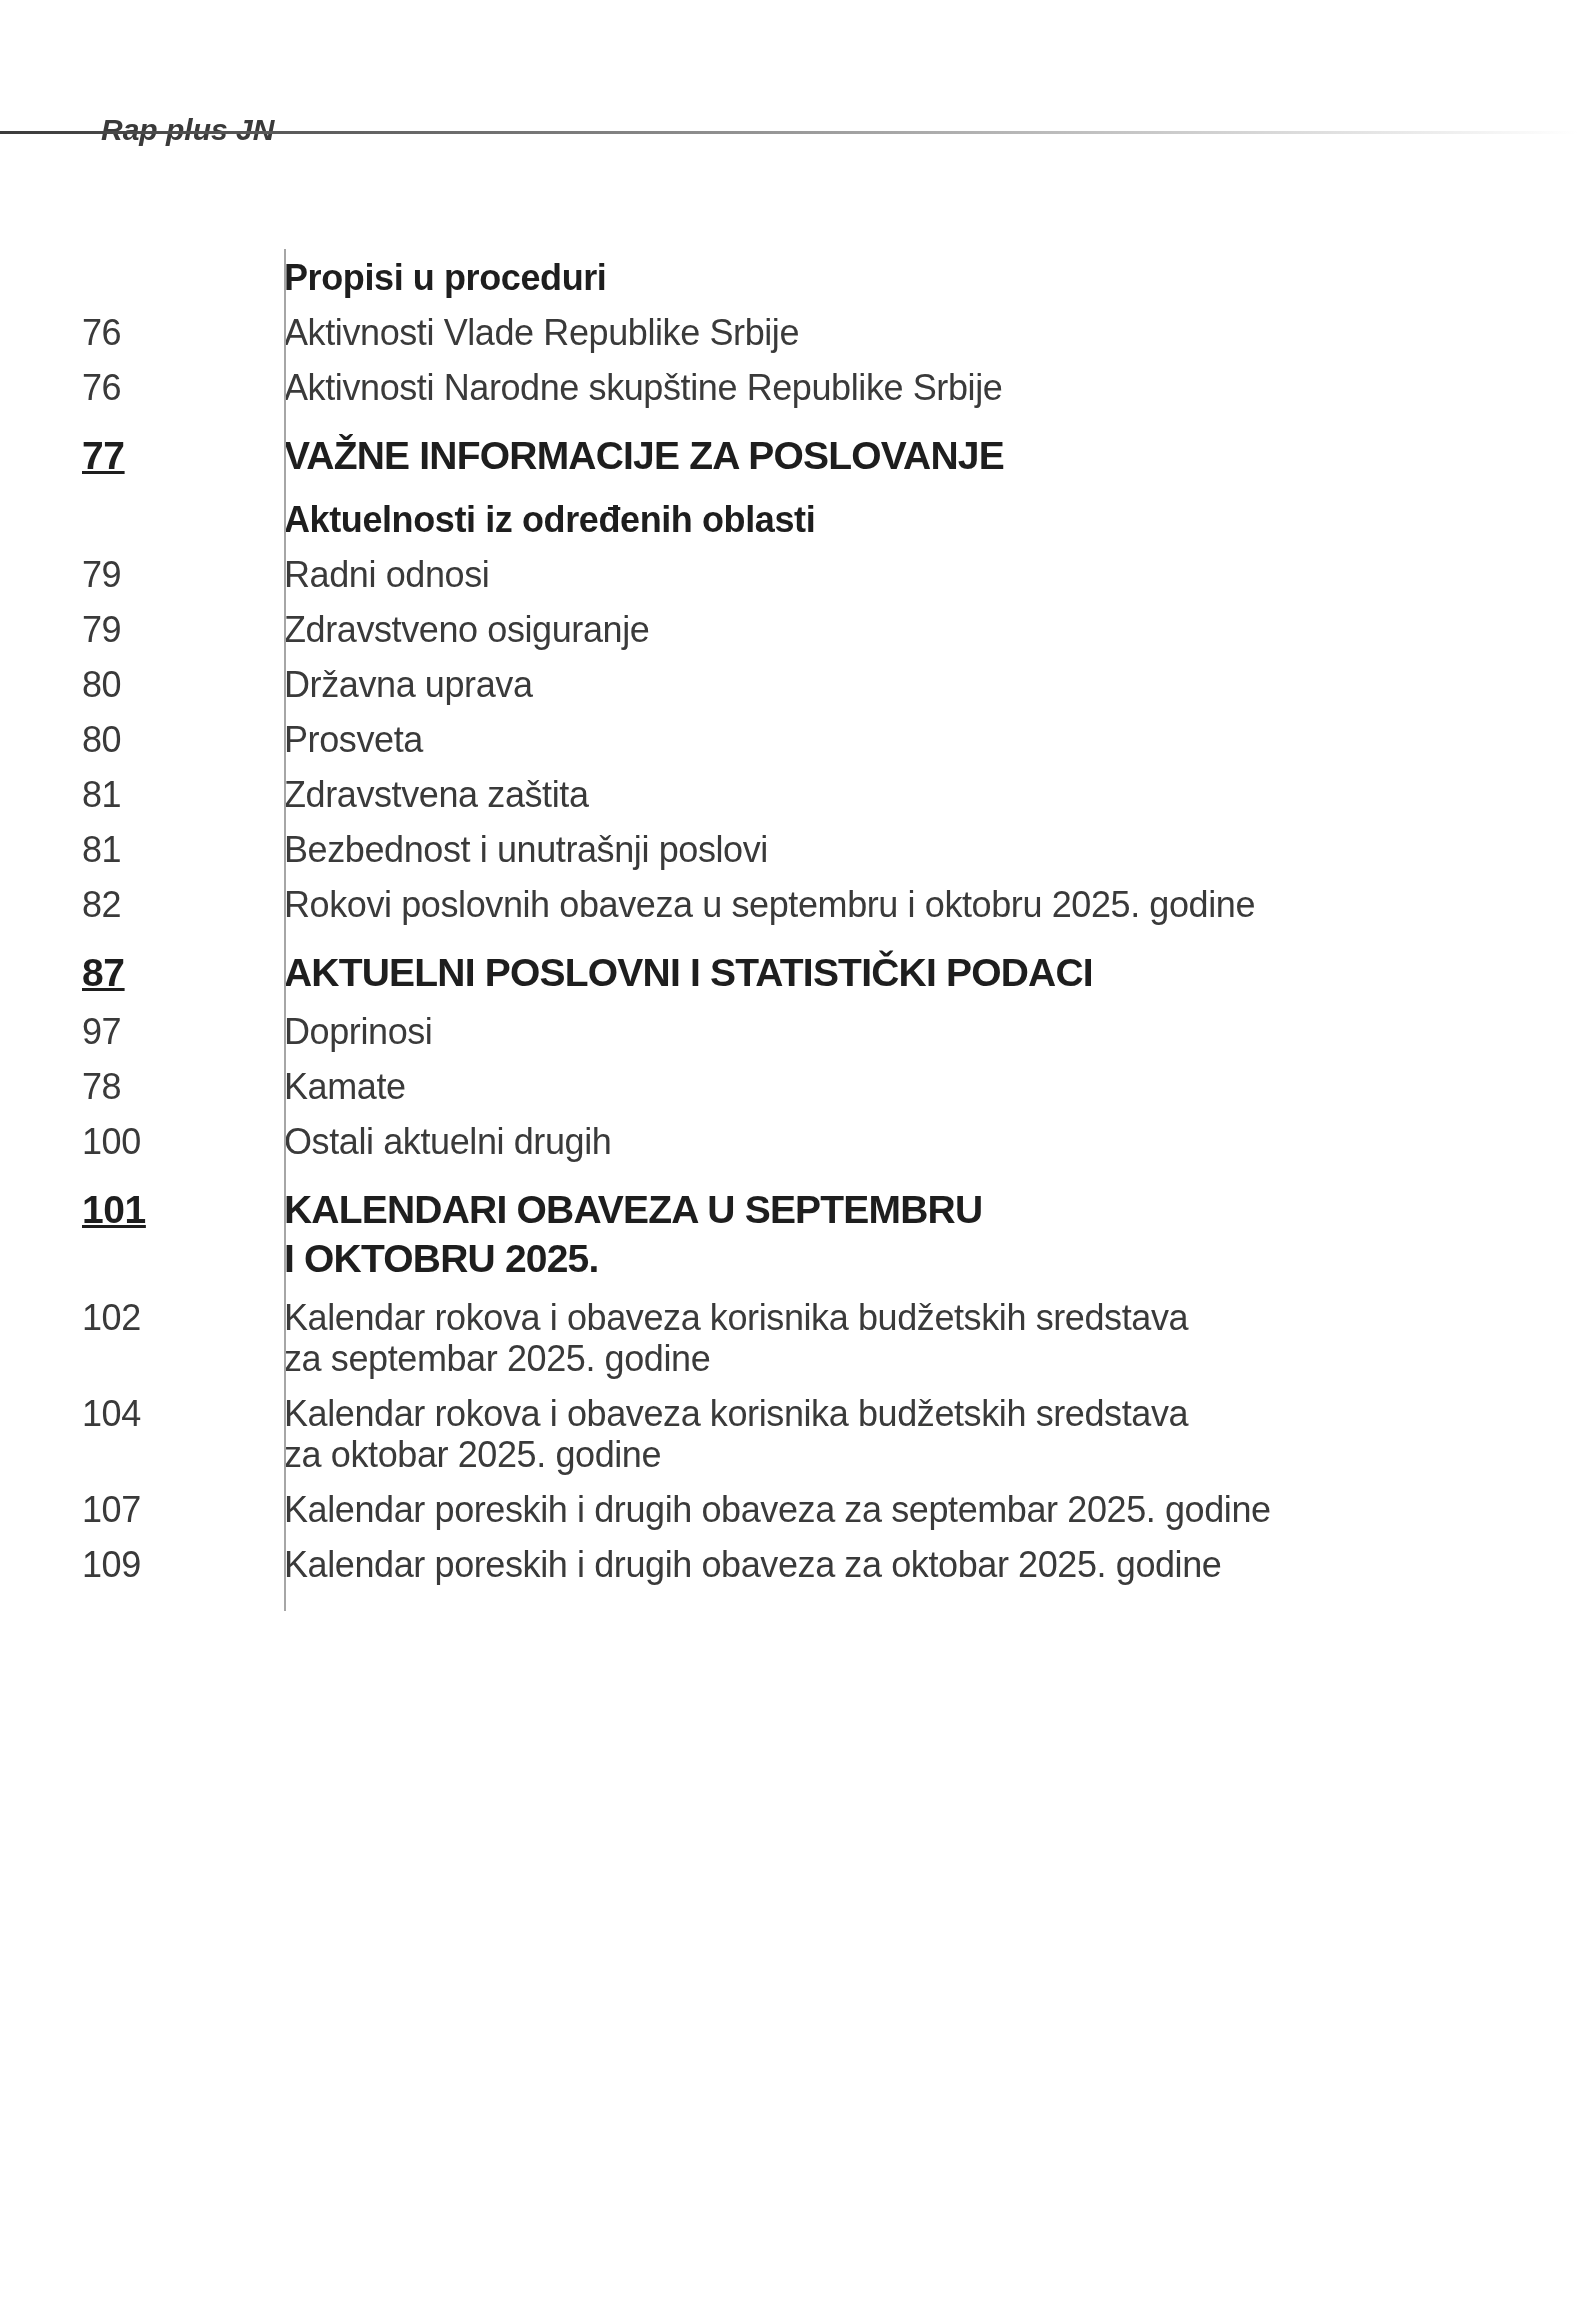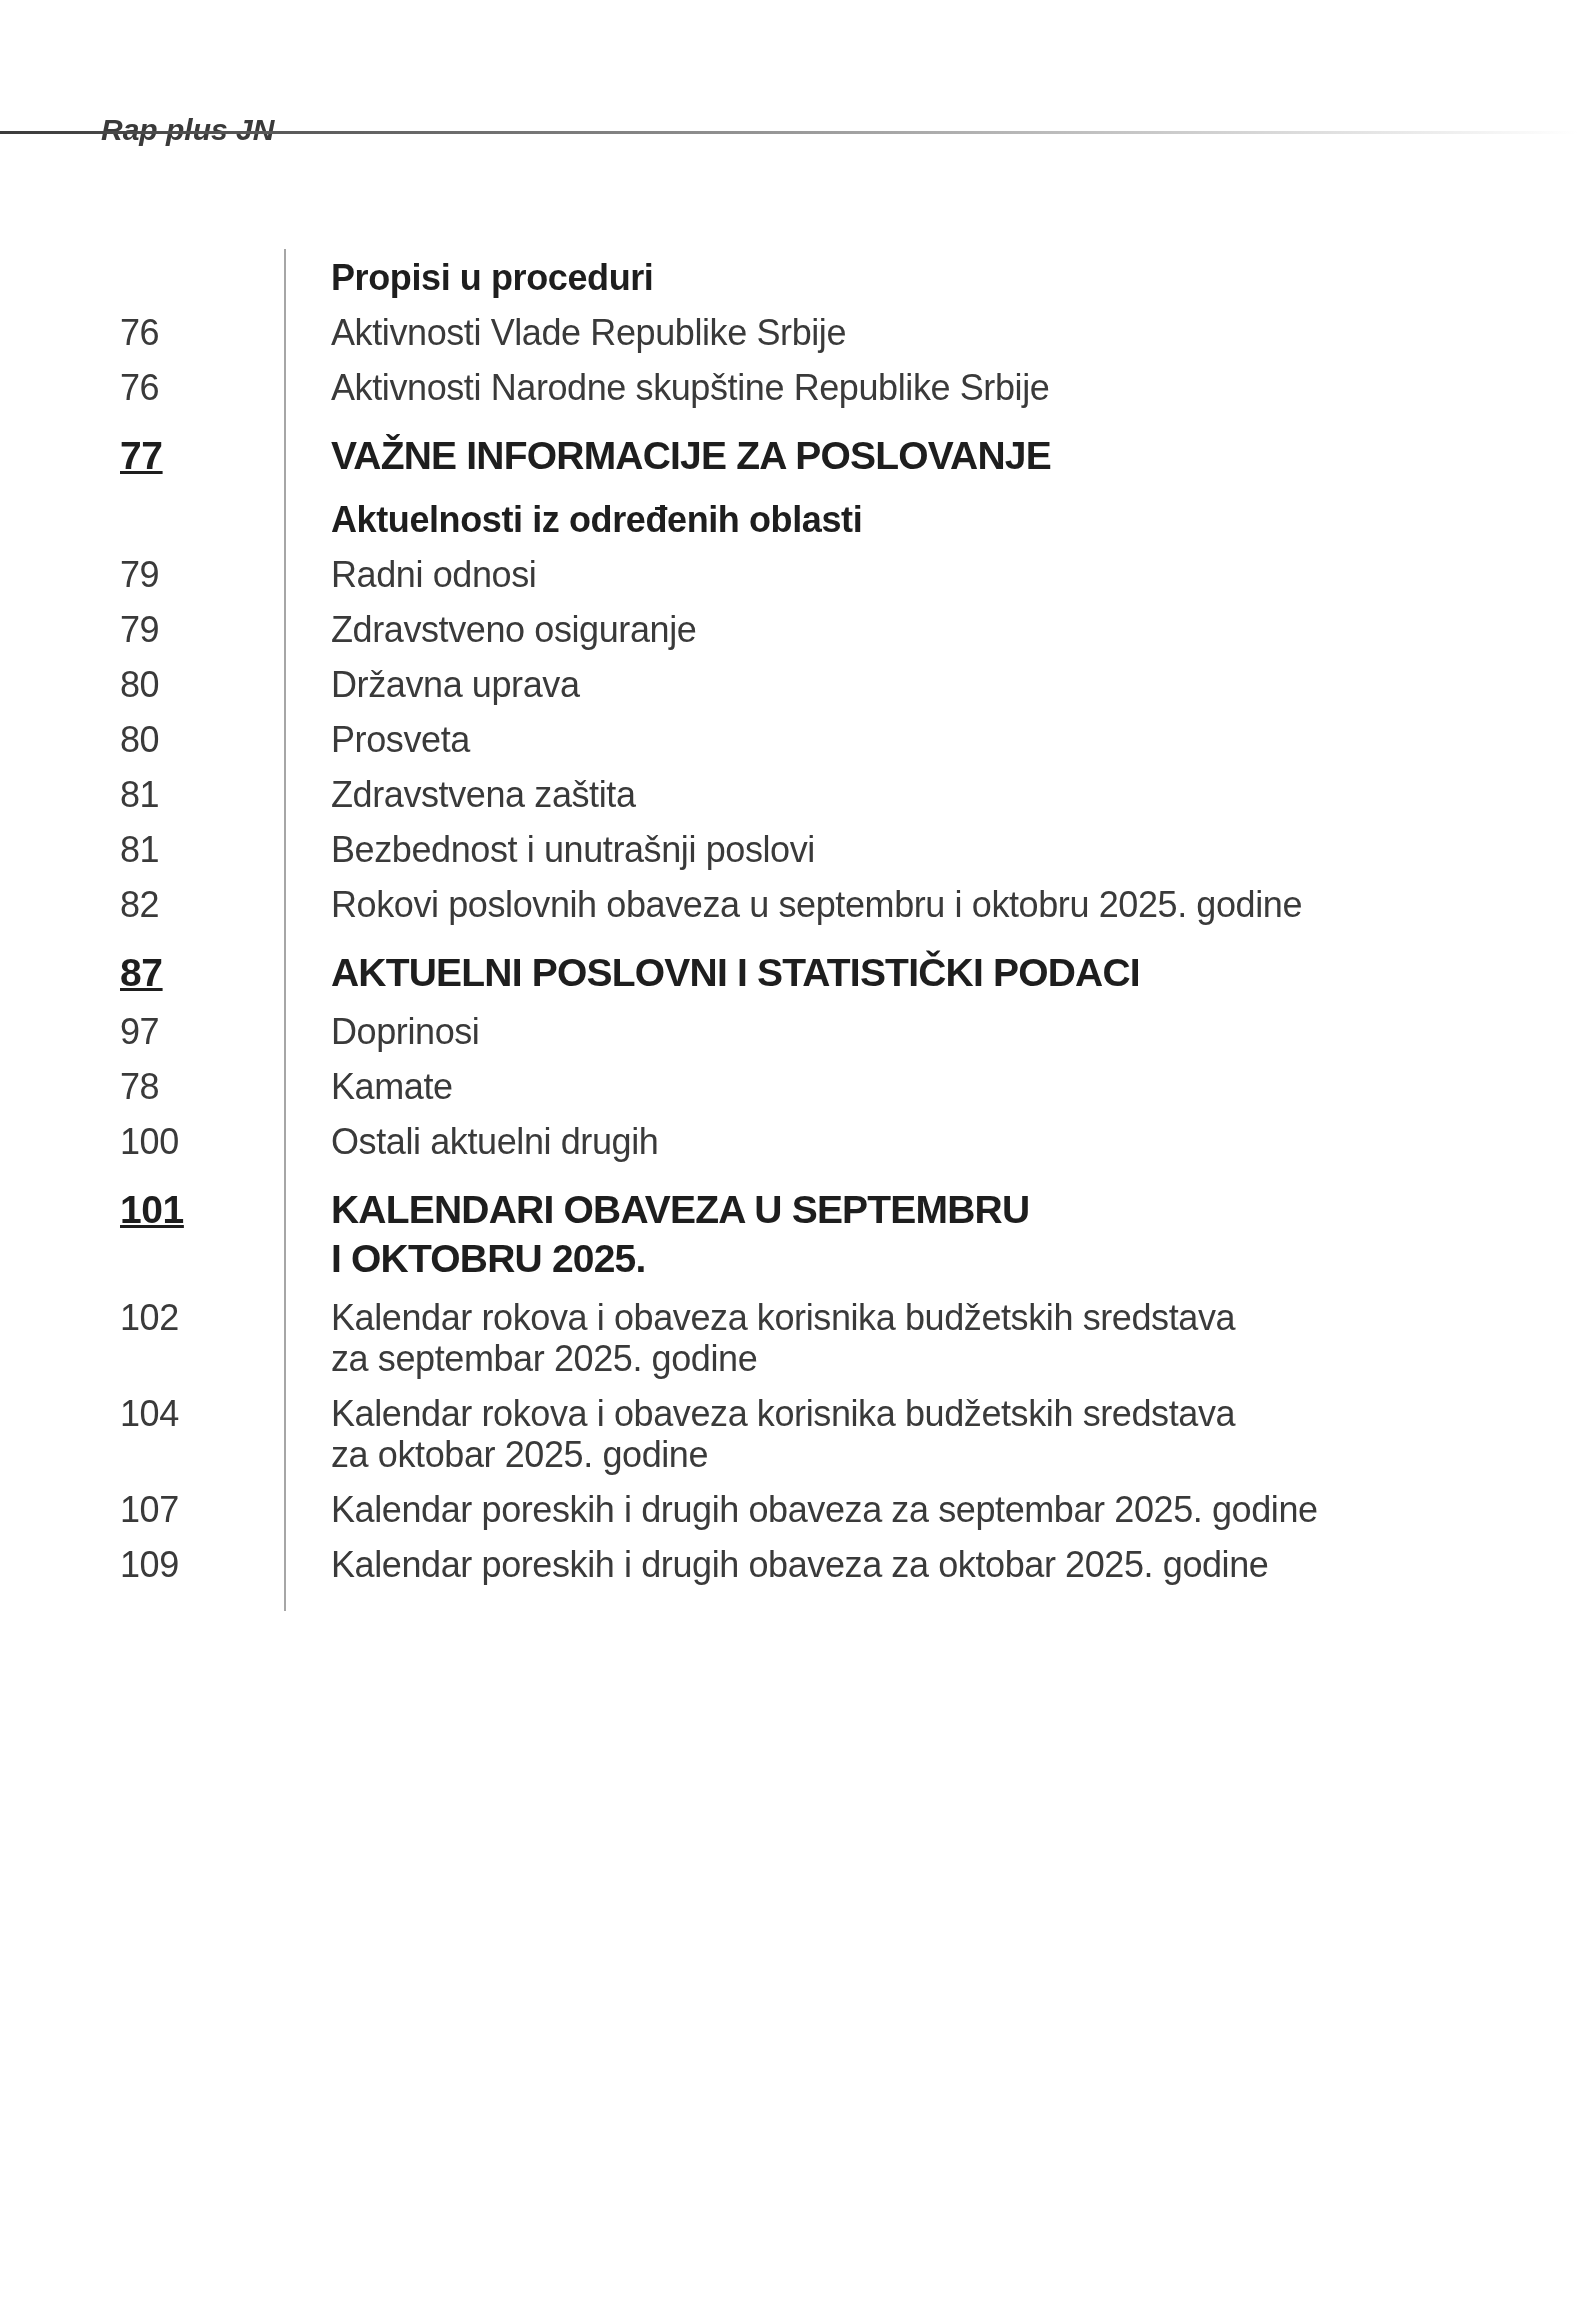--- a/index.html
+++ b/index.html
@@ -38,25 +38,24 @@
   }
   .toc-row{
     display:flex;align-items:flex-start;
     margin-top:14px;
     color:var(--text);
     letter-spacing:-0.4px;
   }
   .toc-row:first-child{margin-top:4.9px;}
   .num{
     flex:none;box-sizing:border-box;
-    width:284px;padding-left:120px;
+    width:284px;padding-left:82px;
     font-size:36px;line-height:41px;
   }
   .title{
-    padding-left:47px;
     font-size:36px;line-height:41px;
     white-space:pre-line;
   }
   .toc-row.subheader{margin-top:19.6px;}
   .toc-row.subheader .title{font-weight:600;color:var(--heading);}
   .toc-row.section{margin-top:23px;color:var(--heading);}
   .toc-row.section .num{font-weight:600;font-size:39px;line-height:49px;text-decoration:underline;}
   .toc-row.section .title{font-weight:600;font-size:39px;line-height:49px;letter-spacing:-0.8px;}
 </style>
 </head>

